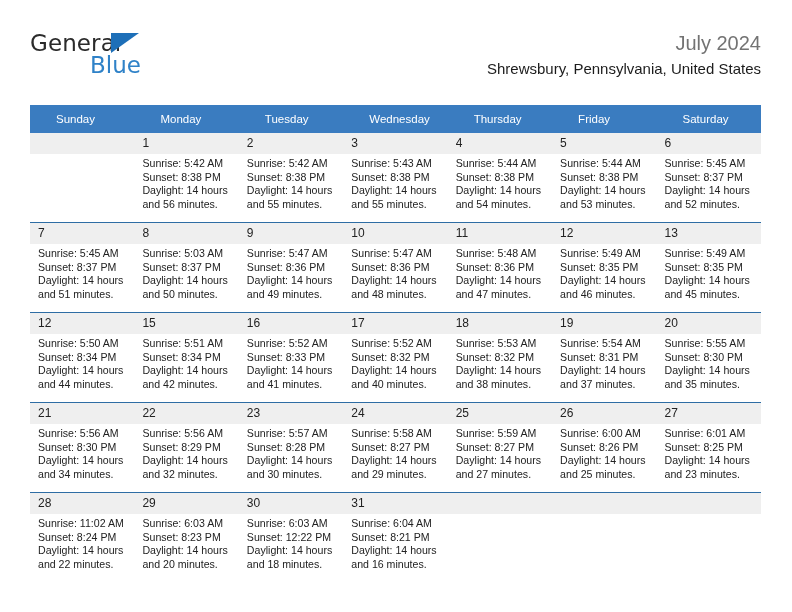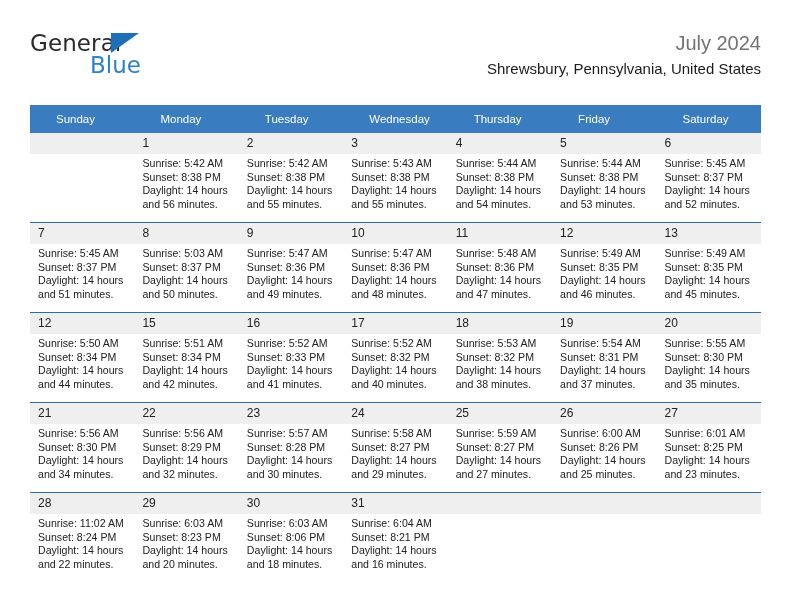--- a/index.html
+++ b/index.html
@@ -449,21 +449,21 @@
               <div>Sunrise: 6:03 AM</div>
               <div>Sunset: 8:23 PM</div>
               <div>Daylight: 14 hours</div>
               <div>and 20 minutes.</div>
             </div>
           </td>
           <td>
             <div class="daynum">30</div>
             <div class="dayinfo">
               <div>Sunrise: 6:03 AM</div>
-              <div>Sunset: 8:06 PM</div>
+              <div>Sunset: 12:22 PM</div>
               <div>Daylight: 14 hours</div>
               <div>and 18 minutes.</div>
             </div>
           </td>
           <td>
             <div class="daynum">31</div>
             <div class="dayinfo">
               <div>Sunrise: 6:04 AM</div>
               <div>Sunset: 8:21 PM</div>
               <div>Daylight: 14 hours</div>

